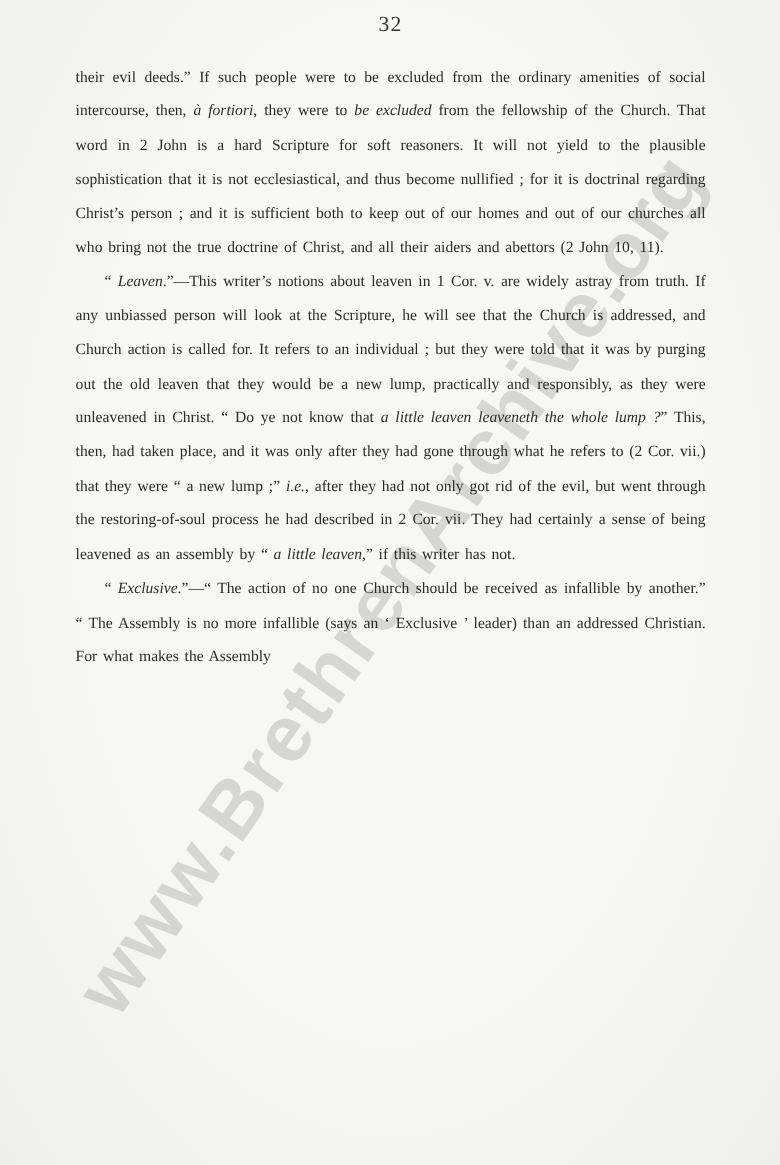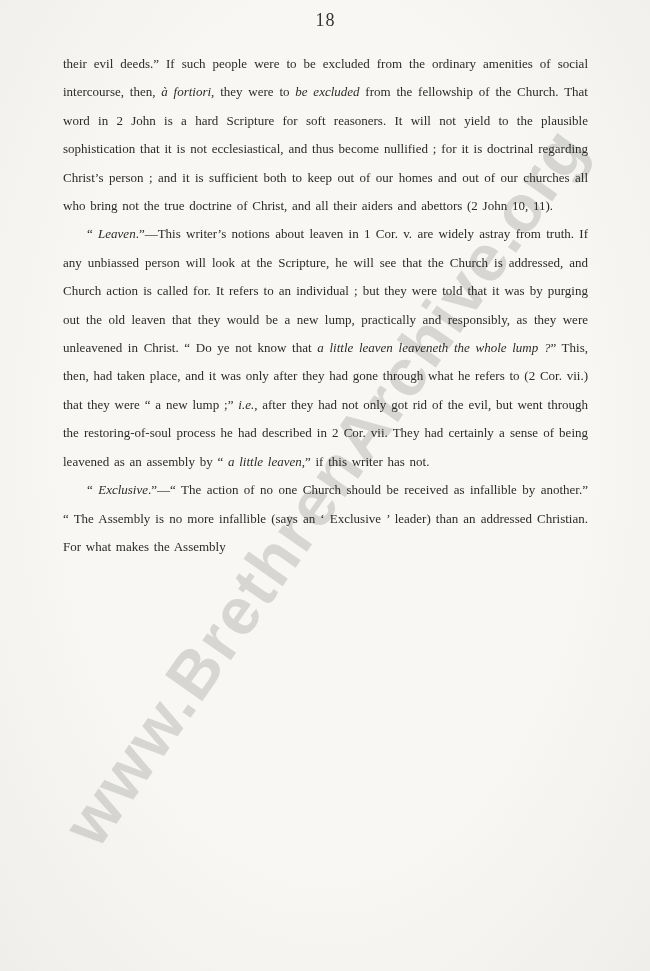--- a/index.html
+++ b/index.html
@@ -65,19 +65,19 @@
     color: rgba(130, 130, 130, 0.28);
   }
 </style>
 </head>
 <body>
 
 <div class="page">
   <div class="watermark-layer">
     <span class="watermark-text">www.BrethrenArchive.org</span>
   </div>
-  <div class="page-number">18</div>
+  <div class="page-number">32</div>
   <div class="text-block" id="paragraphs">
       <p class=""><span>their evil deeds.”  If such people were to be excluded from the ordinary amenities of social intercourse, then, </span><em>à fortiori</em><span>, they were to </span><em>be excluded</em><span> from the fellowship of the Church.  That word in 2 John is a hard Scripture for soft reasoners.  It will not yield to the plausible sophistication that it is not ecclesiastical, and thus become nullified ; for it is doctrinal regarding Christ’s person ; and it is sufficient both to keep out of our homes and out of our churches all who bring not the true doctrine of Christ, and all their aiders and abettors (2 John 10, 11).</span></p>
       <p class="indent"><span>“ </span><em>Leaven</em><span>.”—This writer’s notions about leaven in 1 Cor. v. are widely astray from truth.  If any unbiassed person will look at the Scripture, he will see that the Church is addressed, and Church action is called for.  It refers to an individual ;  but they were told that it was by purging out the old leaven that they would be a new lump, practically and responsibly, as they were unleavened in Christ.  “ Do ye not know that </span><em>a little leaven leaveneth the whole lump ?</em><span>”  This, then, had taken place, and it was only after they had gone through what he refers to (2 Cor. vii.) that they were “ a new lump ;” </span><em>i.e.</em><span>, after they had not only got rid of the evil, but went through the restoring-of-soul process he had described in 2 Cor. vii.  They had certainly a sense of being leavened as an assembly by “ </span><em>a little leaven</em><span>,” if this writer has not.</span></p>
       <p class="indent"><span>“ </span><em>Exclusive</em><span>.”—“ The action of no one Church should be received as infallible by another.”  “ The Assembly is no more infallible (says an ‘ Exclusive ’ leader) than an addressed Christian.  For what makes the Assembly</span></p>
     </div>
 </div>
 
 </body></html>

